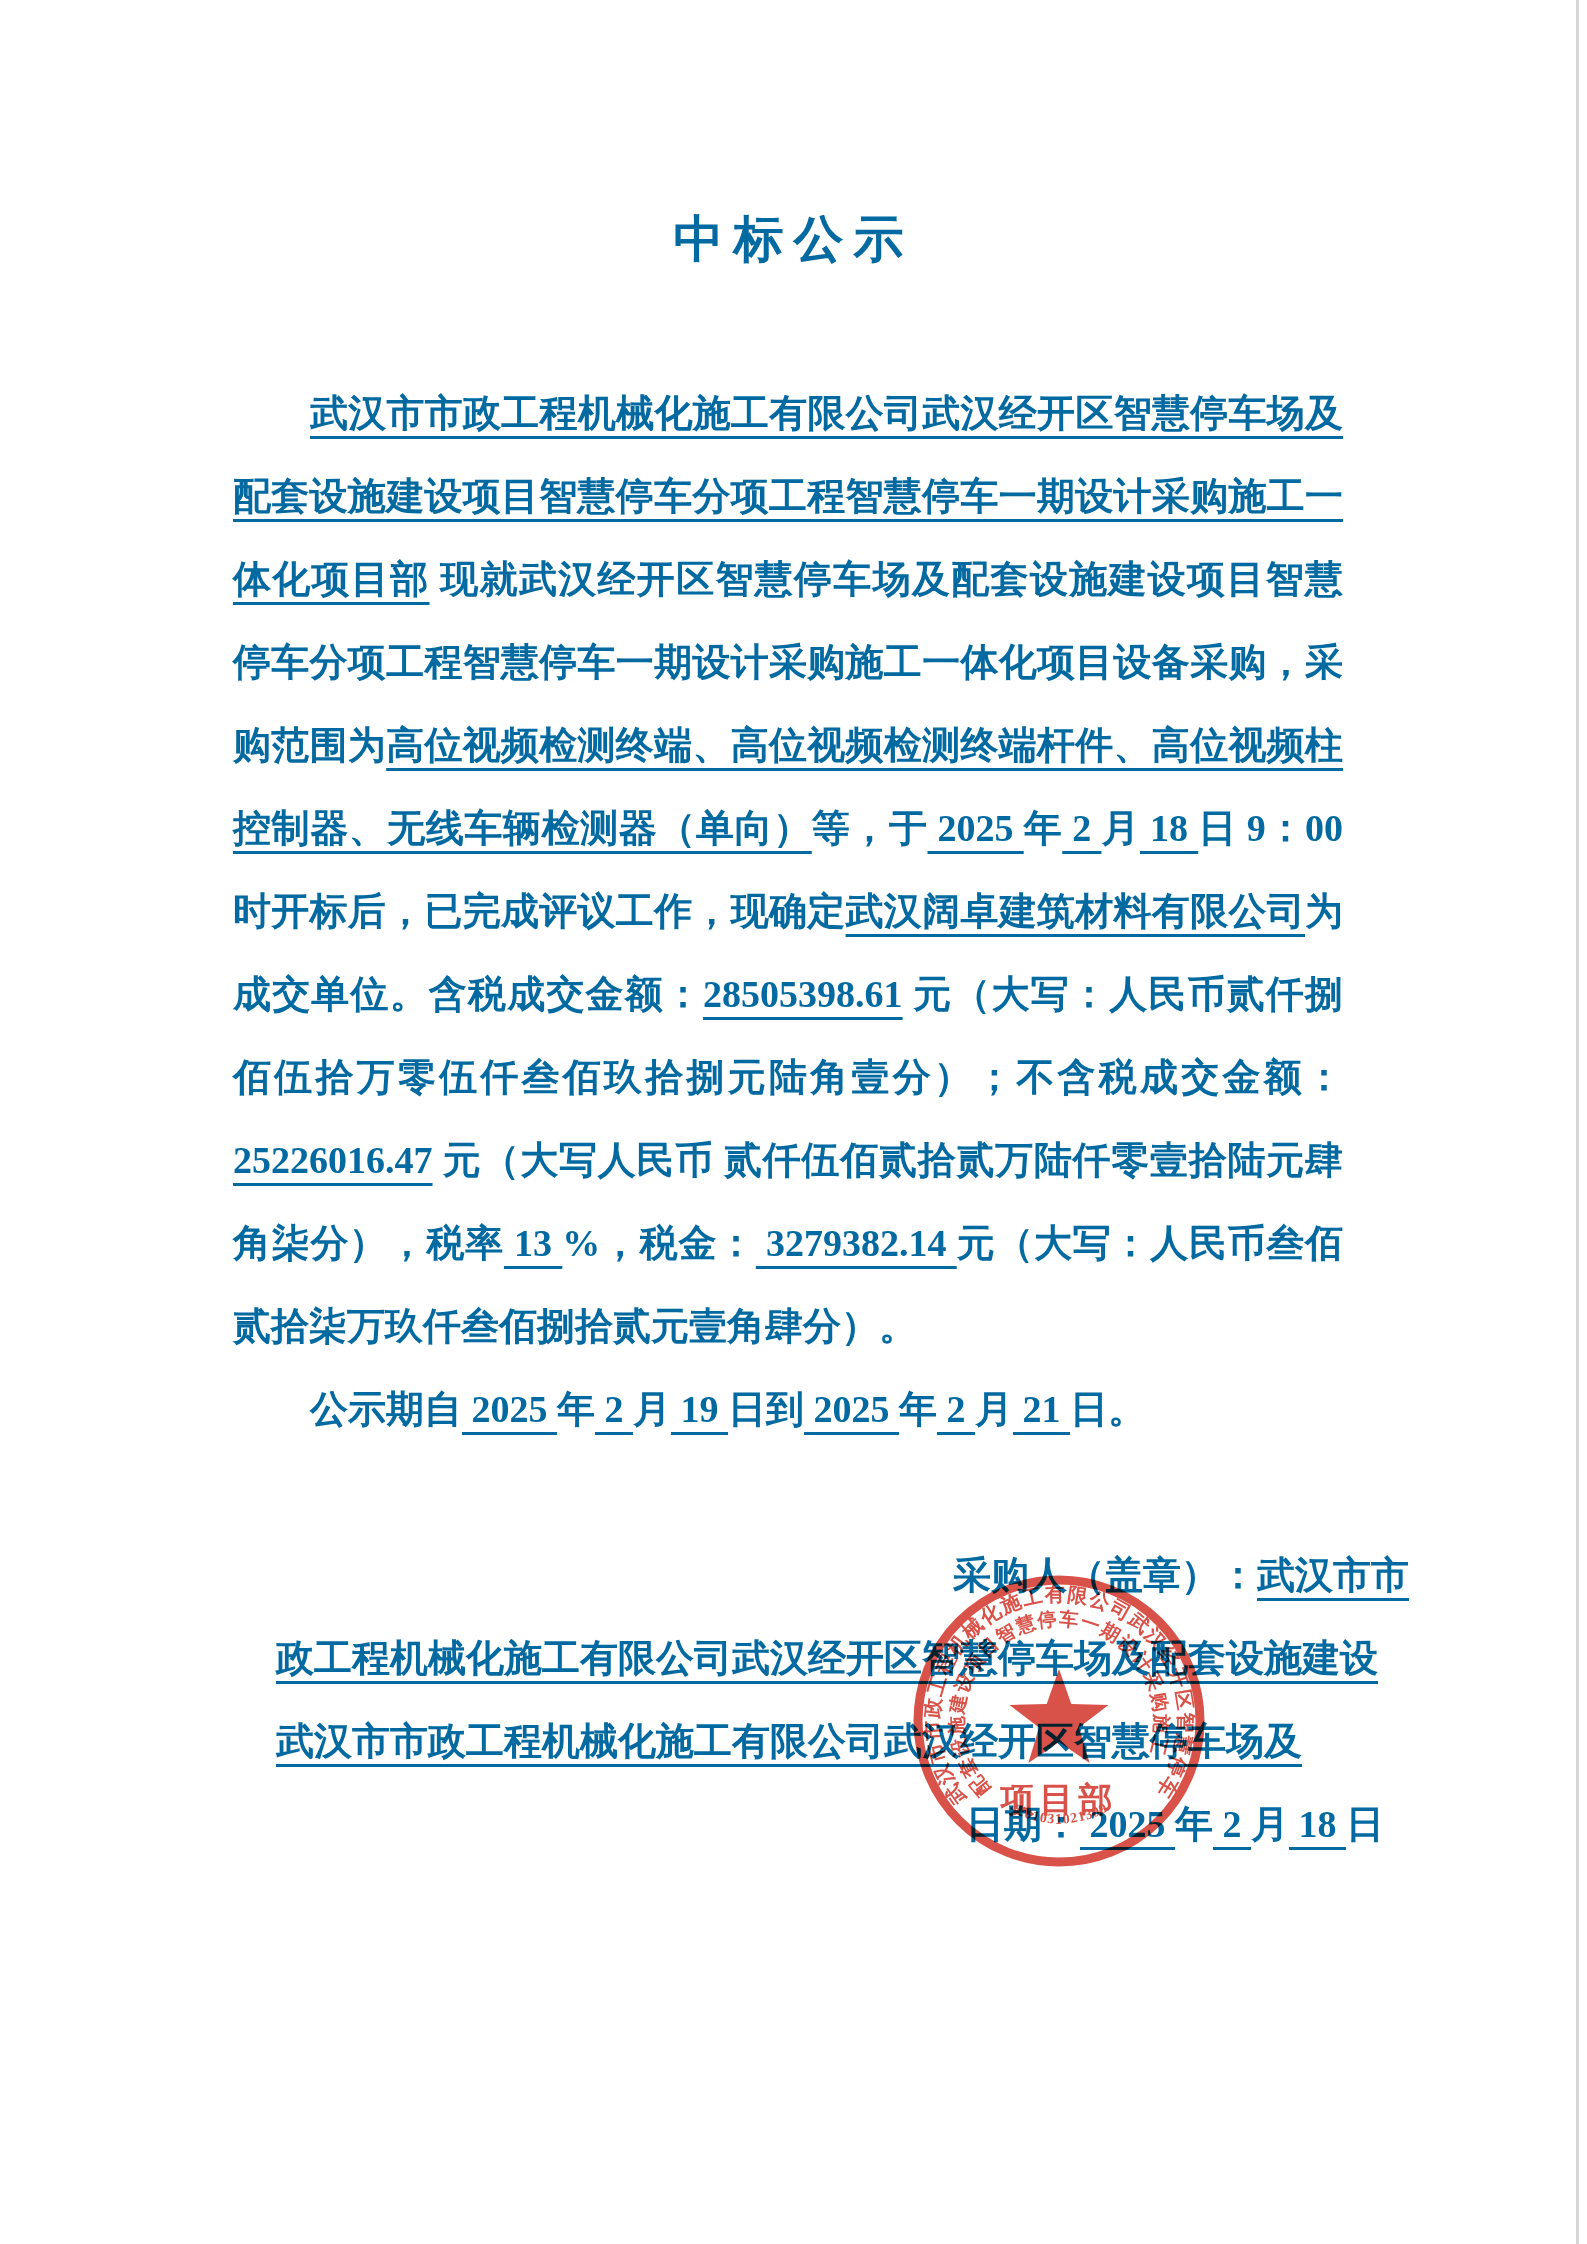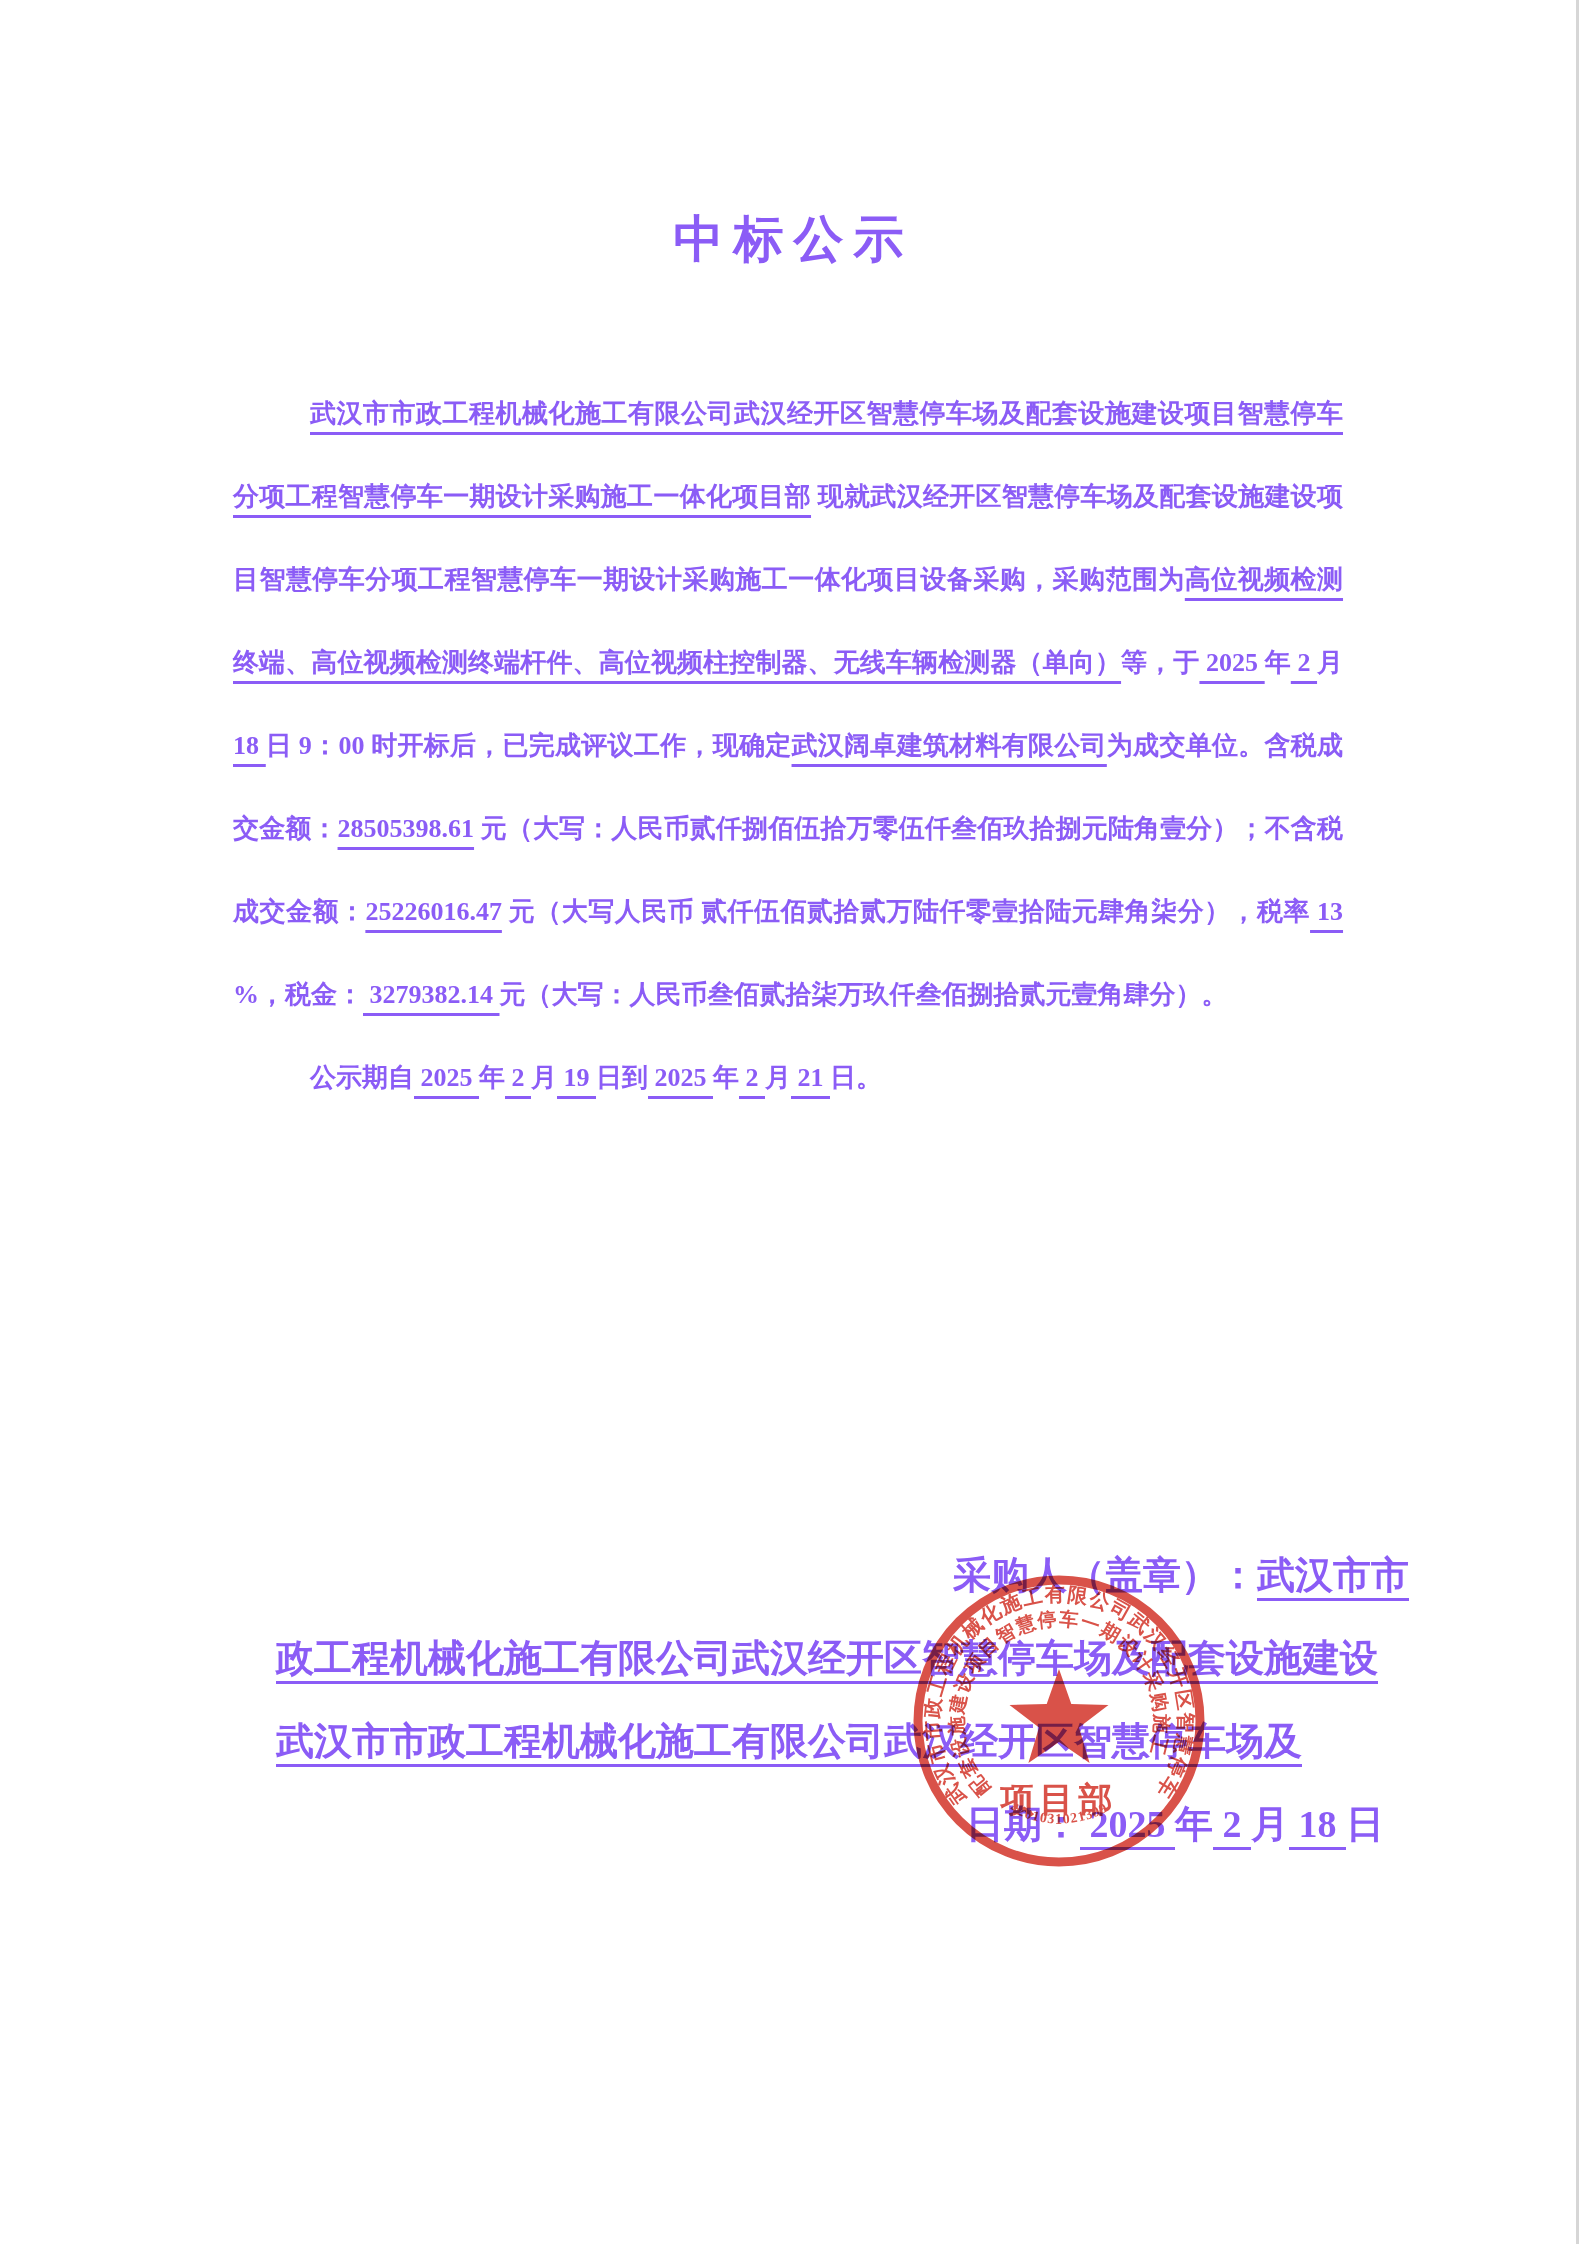--- a/index.html
+++ b/index.html
@@ -2,34 +2,34 @@
 <html><head>
 <meta charset="utf-8">
 <style>
   html,body{margin:0;padding:0;background:#9a9a9a;}
   .page{
     position:relative;
     width:1587px;height:2244px;
     background:#ffffff;
     overflow:hidden;
     font-family:"Liberation Serif","DejaVu Serif",serif;
-    color:#8b5cf6;
+    color:#0369a1;
   }
   .doc-title{
     position:absolute;
     top:206px;left:0;width:1587px;
     text-align:center;
     font-size:50px;
     font-weight:700;
     letter-spacing:10px;
   }
   .content{
     position:absolute;
     left:233px;top:372px;width:1110px;
-    font-size:26px;
+    font-size:38px;
     font-weight:600;
     line-height:83px;
     text-align:justify;
   }
   .content p{margin:0;text-indent:77px;}
   .signature{
     position:absolute;
     left:233px;top:1534px;width:1110px;
     font-size:38px;
     font-weight:600;

